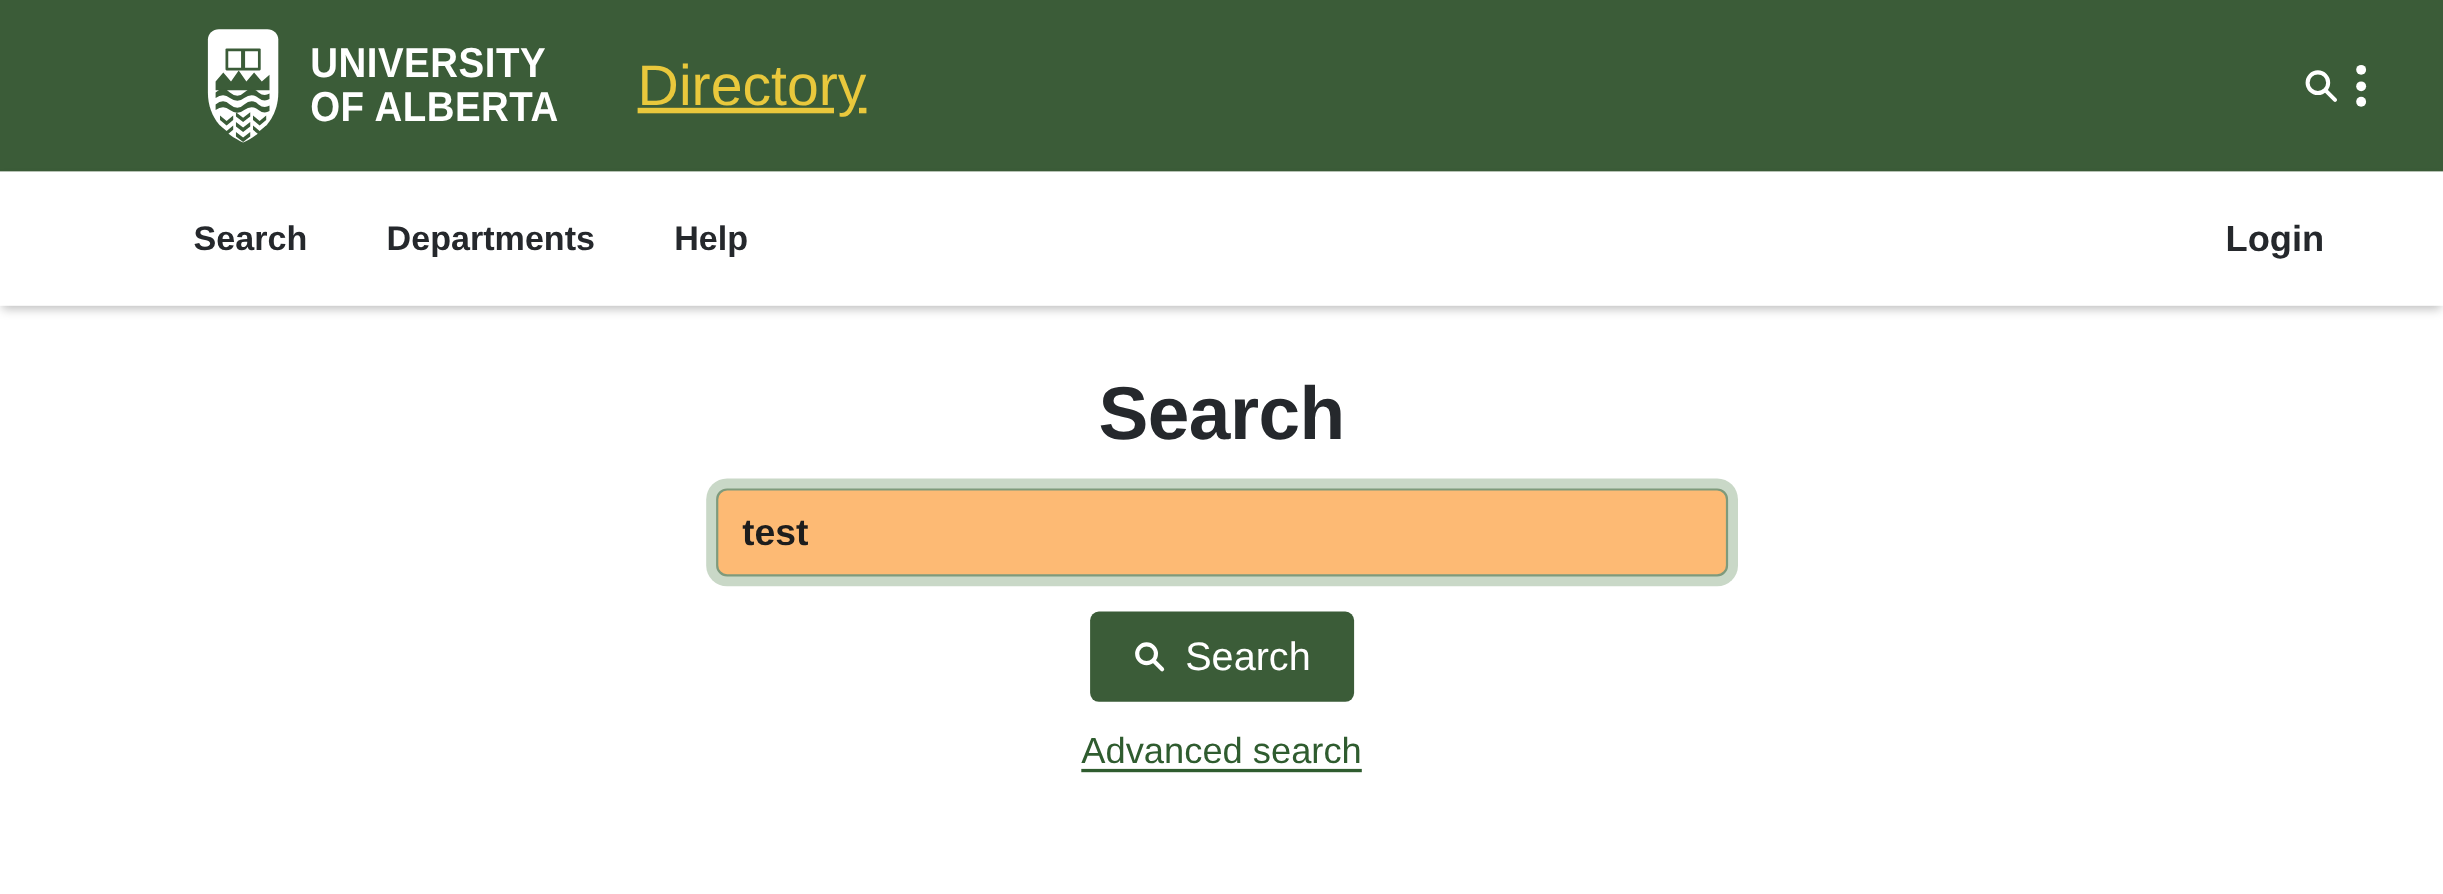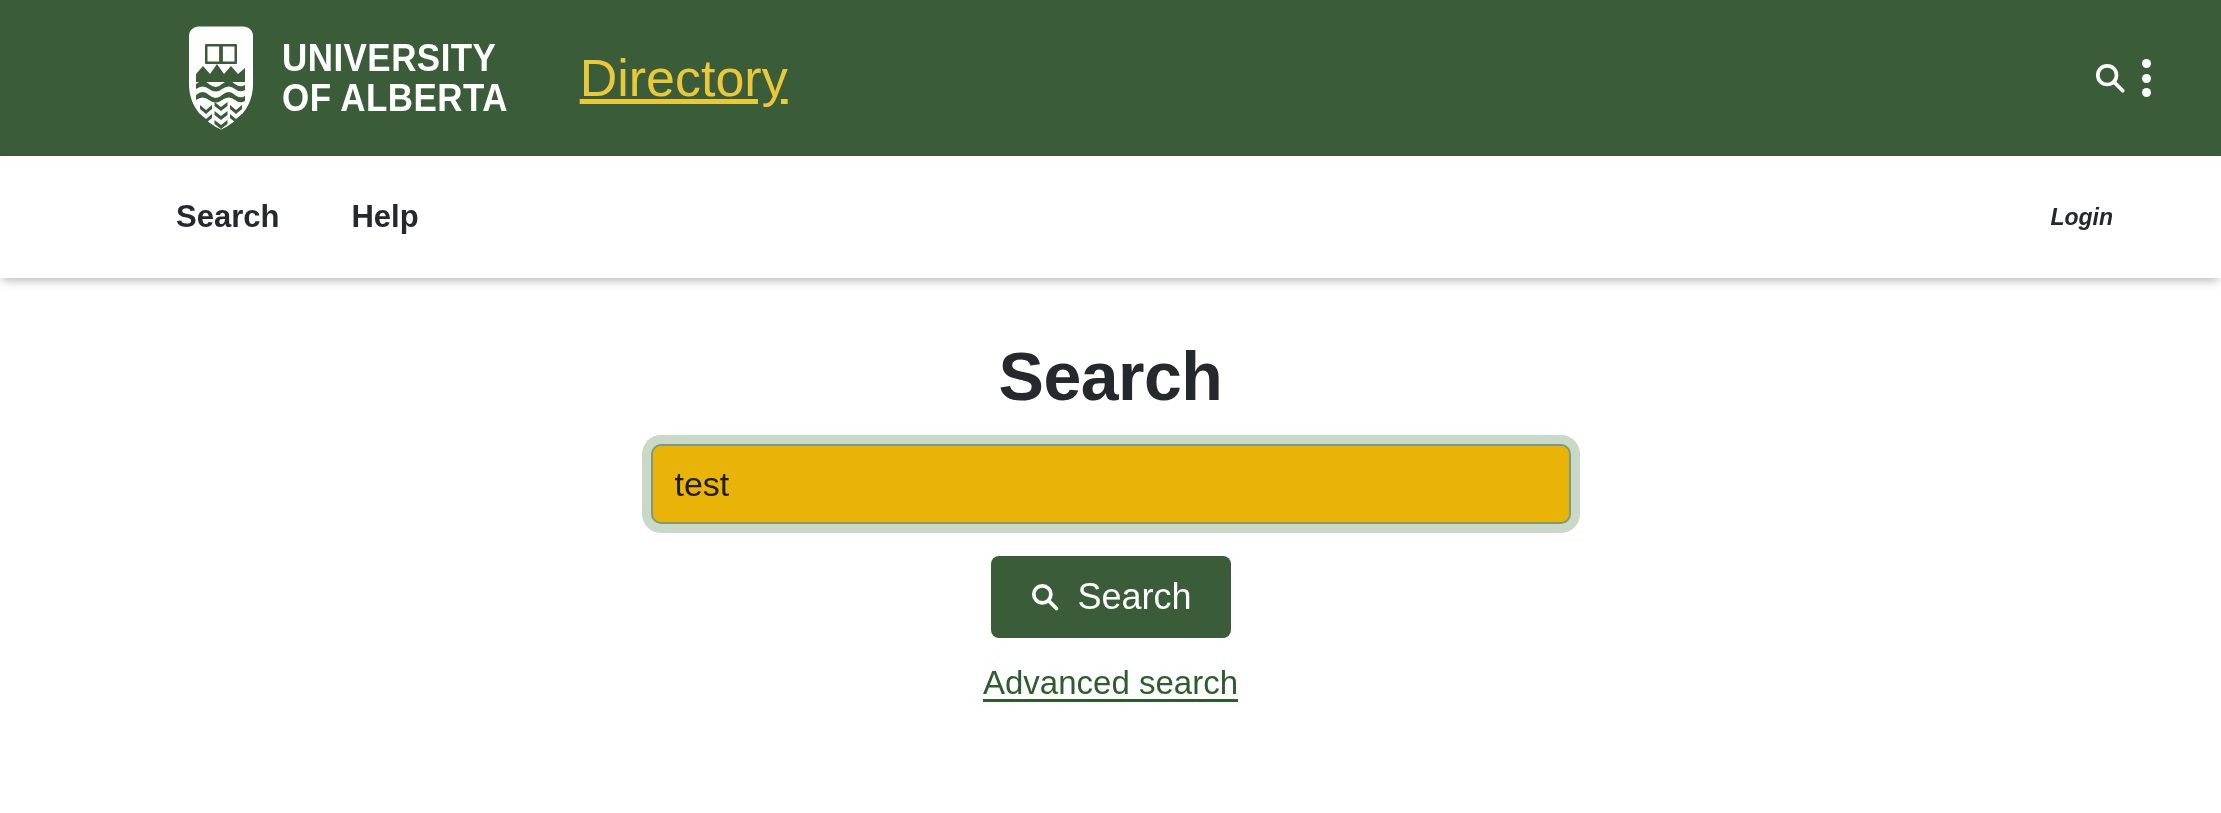--- a/index.html
+++ b/index.html
@@ -121,26 +121,25 @@
     white-space: nowrap;
     cursor: pointer;
   }
   .nav-item:first-child { padding-left: 0; }
   .nav-right {
     margin-left: auto;
     margin-right: 108px;
   }
   .nav-login {
     color: #25282c;
-    font-size: 23px;
+    font-size: 33px;
     font-weight: bold;
     text-decoration: none;
     white-space: nowrap;
     cursor: pointer;
-    font-style: italic;
   }
 
   
   .main {
     position: relative;
     padding-top: 56px;
     text-align: center;
   }
   .page-title {
     font-size: 68px;
@@ -165,24 +164,25 @@
   .search-input {
     box-sizing: border-box;
     width: 100%;
     height: 80px;
     font-size: 34px;
     font-family: "Liberation Sans", sans-serif;
     color: #1d1d1d;
     padding: 0 22px;
     border: 2px solid #7e9a7c;
     border-radius: 10px;
-    background: #eab308;
+    background: #fdba74;
     outline: none;
     box-shadow: 0 0 0 9px #c9d8c7;
     caret-color: #000;
+    font-weight: bold;
   }
   .search-input::placeholder { color: #9a9a9a; }
 
   .search-button {
     margin-top: 32px;
     height: 82px;
     min-width: 240px;
     padding: 0 34px;
     background: #3b5c38;
     color: #ffffff;
@@ -254,20 +254,21 @@
       <i></i>
       <i></i>
       <i></i>
     </div>
   </div>
 </header>
 
 <nav class="navbar">
   <div class="nav-left">
     <a class="nav-item" href="#">Search</a>
+    <a class="nav-item" href="#">Departments</a>
     <a class="nav-item" href="#">Help</a>
   </div>
   <div class="nav-right">
     <a class="nav-login" href="#">Login</a>
   </div>
 </nav>
 
 <main class="main">
   <h1 class="page-title">Search</h1>
 

